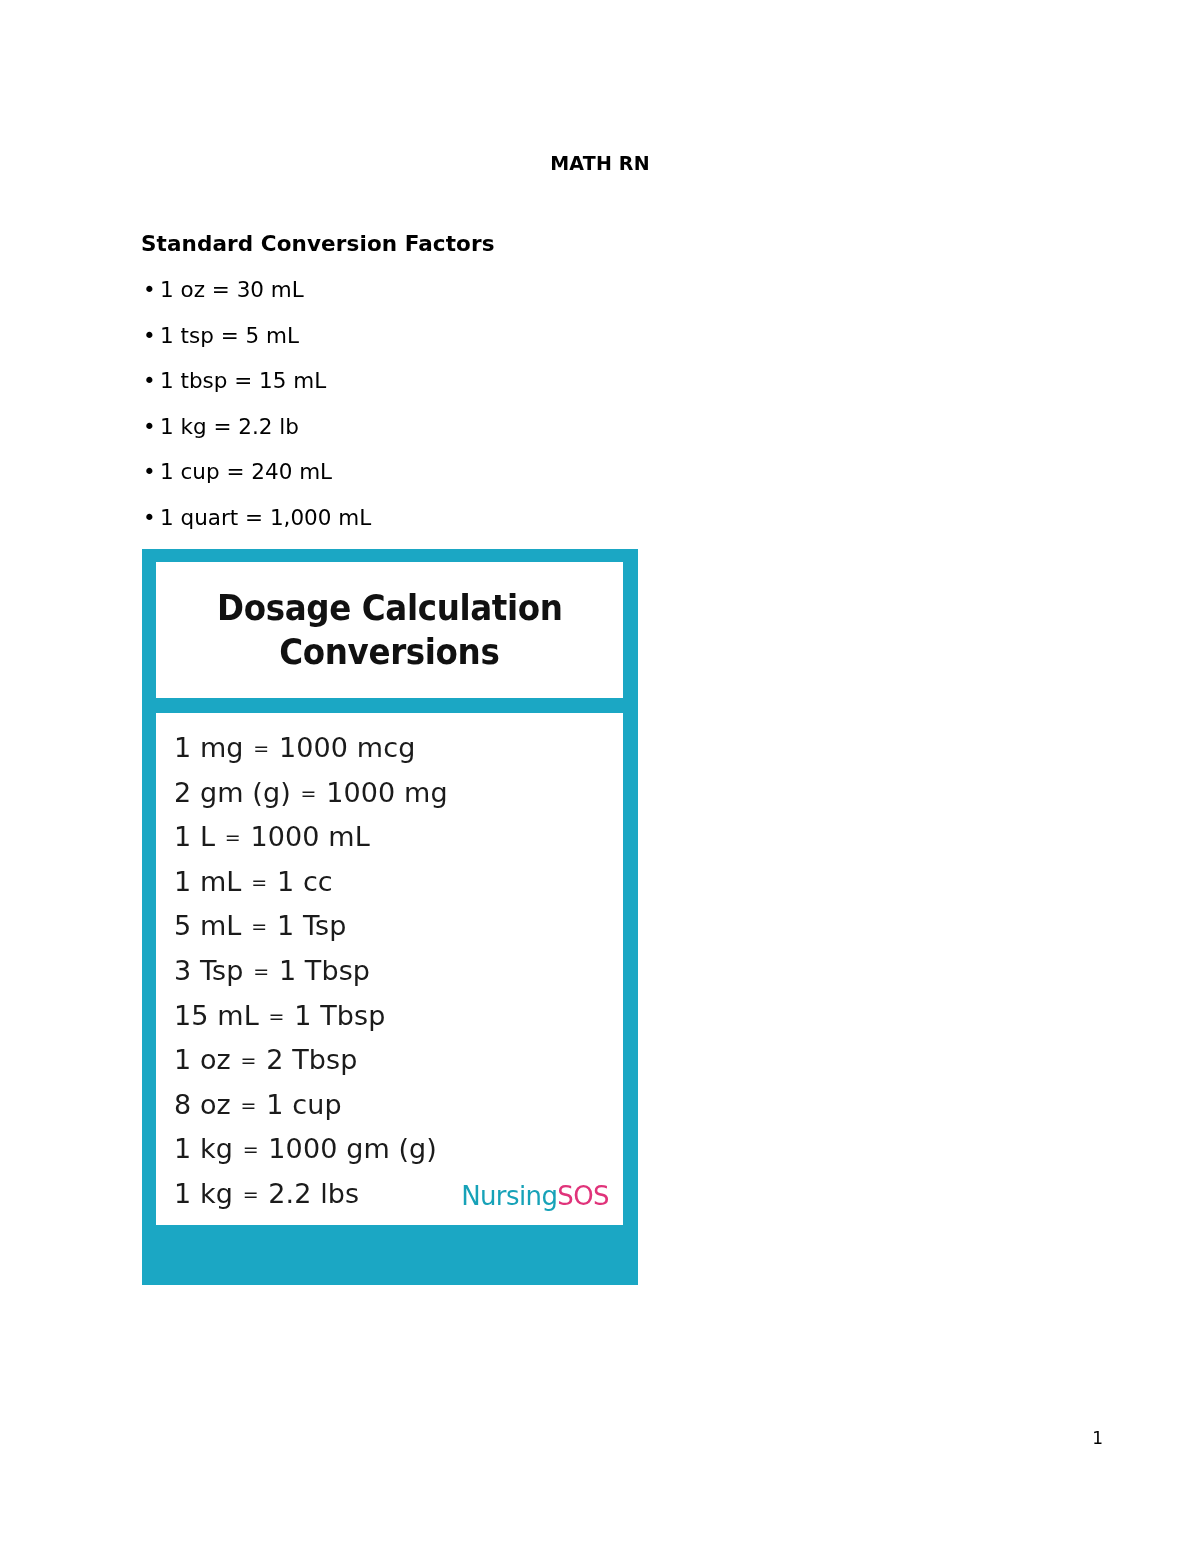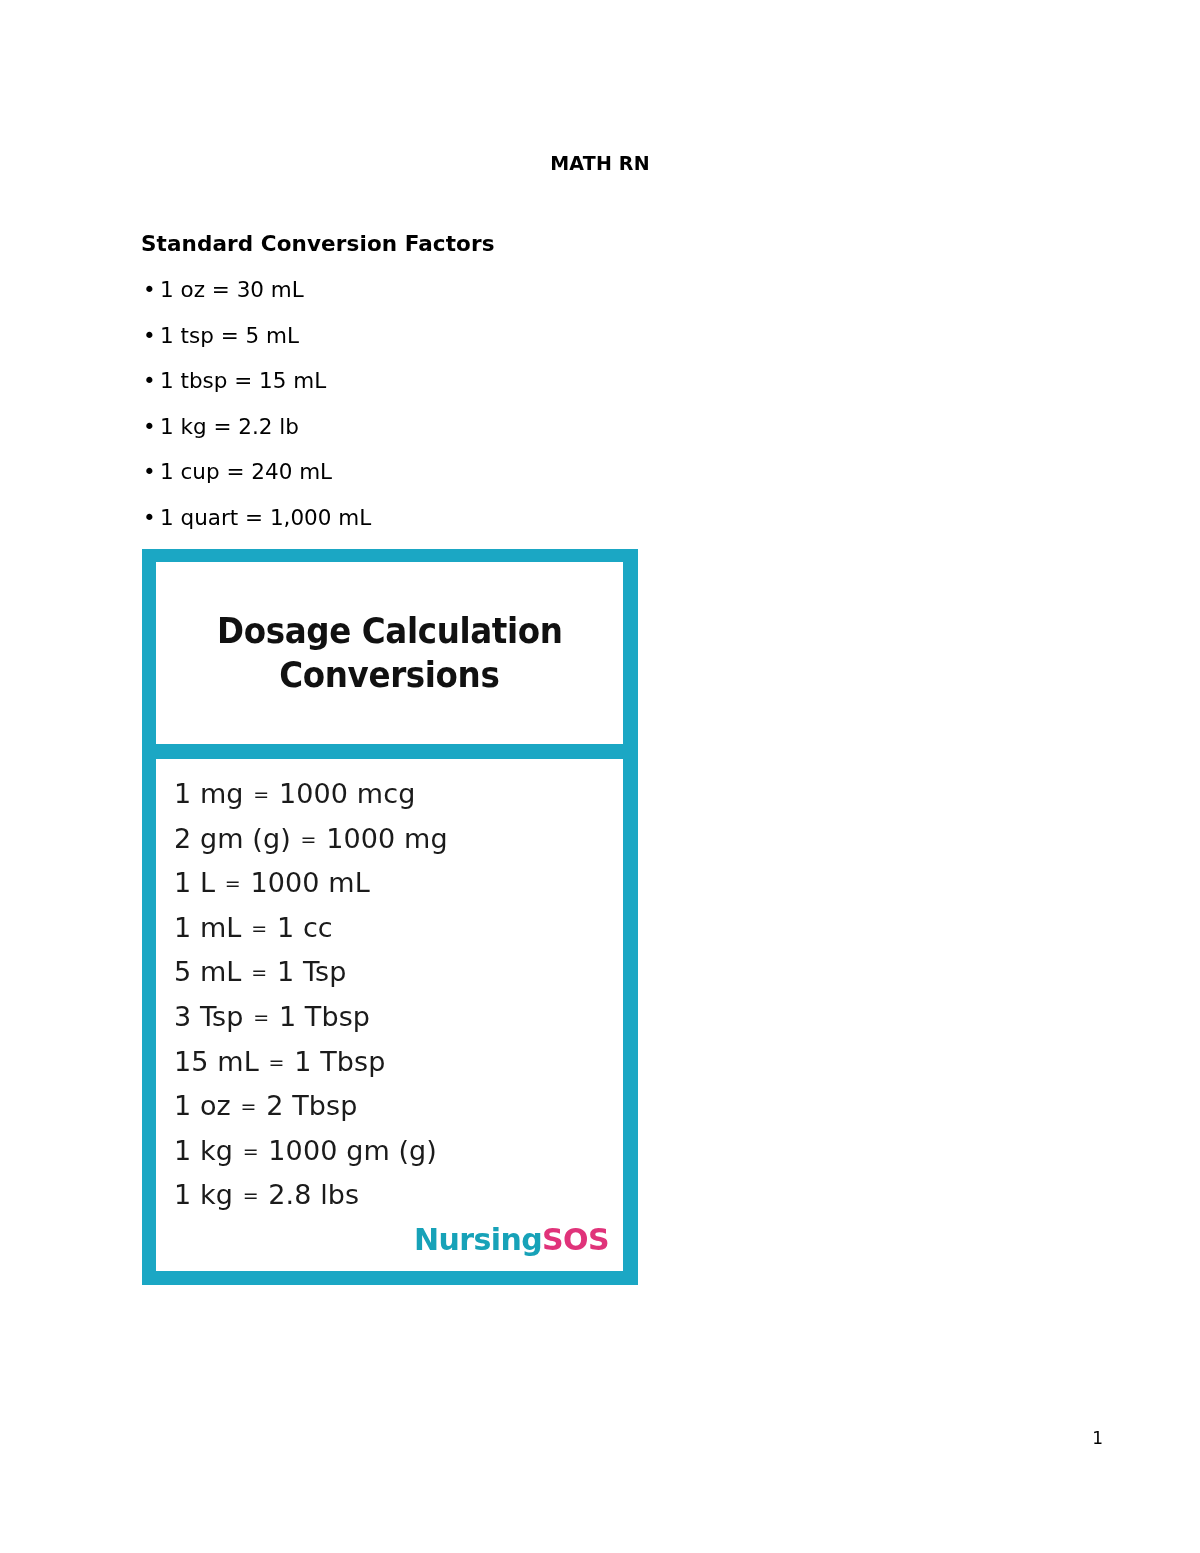--- a/index.html
+++ b/index.html
@@ -82,21 +82,21 @@
     height: 736px;
     background: #1BA7C4;
     box-sizing: border-box;
     padding: 13px 15px 13px 14px;
   }
   .conv-panel {
     background: #ffffff;
     box-sizing: border-box;
   }
   .conv-panel-title {
-    height: 182px;
+    height: 136px;
     display: flex;
     flex-direction: column;
     align-items: center;
     justify-content: center;
     padding: 0 10px;
   }
   .conv-title-line {
     font-family: "DejaVu Sans", "Liberation Sans", sans-serif;
     font-weight: bold;
     font-size: 35px;
@@ -127,22 +127,22 @@
     position: relative;
     top: -2px;
     padding: 0 1px;
   }
 
   
   .brand-logo {
     position: absolute;
     right: 14px;
     bottom: 14px;
-    font-size: 30px;
-    font-weight: bold;
+    font-size: 26px;
+    font-weight: normal;
     letter-spacing: -0.6px;
     white-space: nowrap;
     margin-top: 48px;
   }
   .brand-nursing { color: #17A2B8; }
   .brand-sos { color: #E0337A; }
 
   
   .footer-heading {
     position: absolute;
@@ -243,28 +243,33 @@
         <span>15 mL</span>
         <span class="eq">=</span>
         <span>1 Tbsp</span>
       </div>
       <div class="conv-row">
         <span>1 oz</span>
         <span class="eq">=</span>
         <span>2 Tbsp</span>
       </div>
       <div class="conv-row">
+        <span>8 oz</span>
+        <span class="eq">=</span>
+        <span>1 cup</span>
+      </div>
+      <div class="conv-row">
         <span>1 kg</span>
         <span class="eq">=</span>
         <span>1000 gm (g)</span>
       </div>
       <div class="conv-row">
         <span>1 kg</span>
         <span class="eq">=</span>
-        <span>2.8 lbs</span>
+        <span>2.2 lbs</span>
       </div>
 
       <div class="brand-logo">
         <span class="brand-nursing">Nursing</span><span class="brand-sos">SOS</span>
       </div>
 
     </div>
   </div>
 
 

